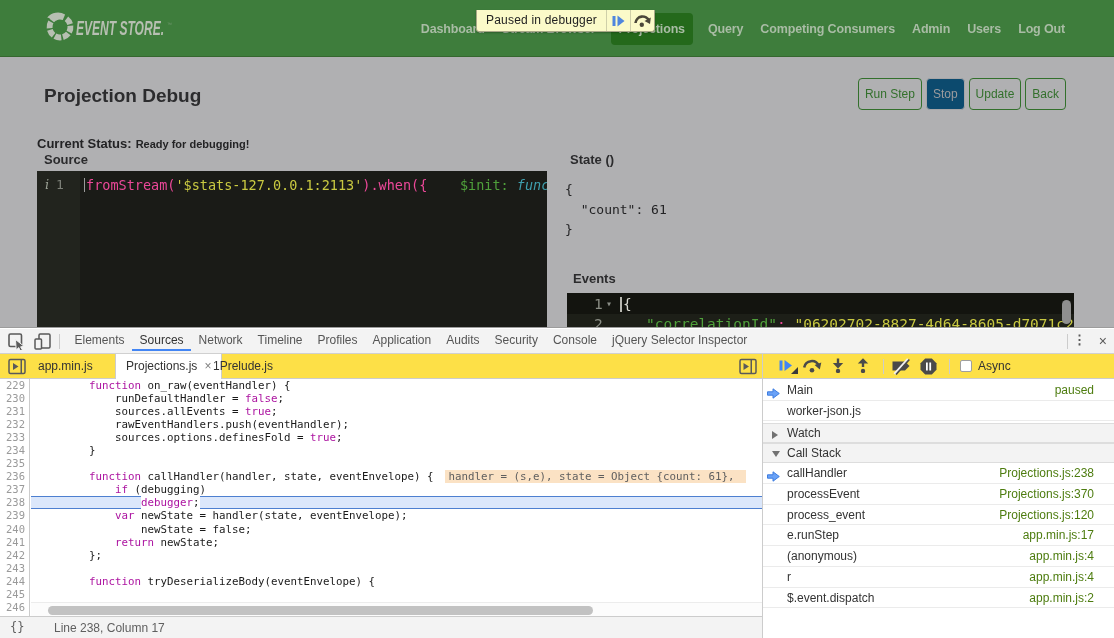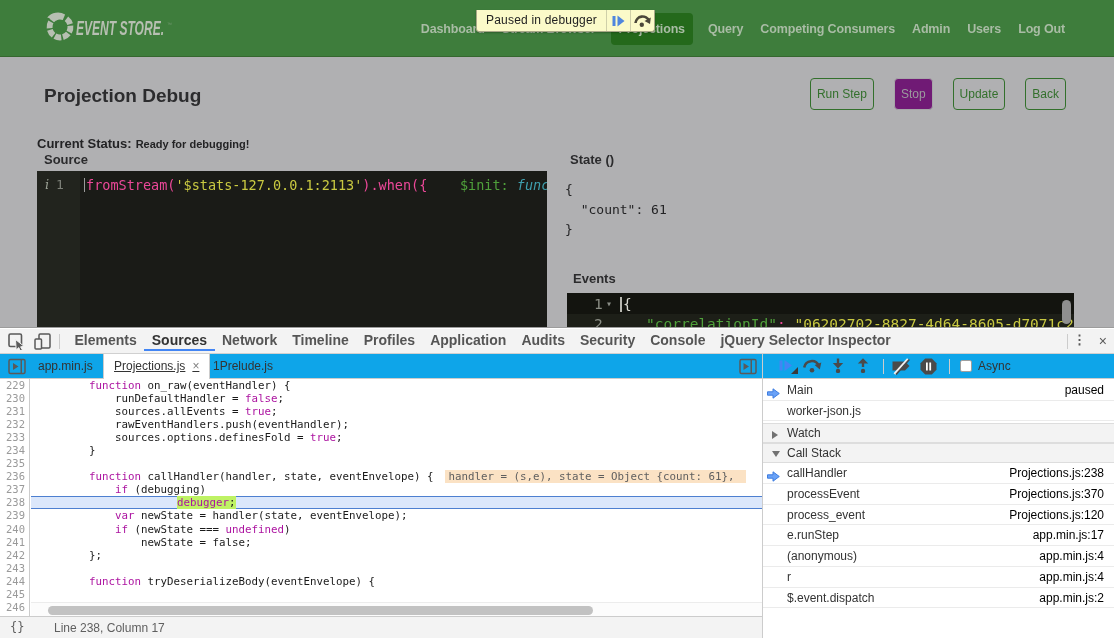--- a/index.html
+++ b/index.html
@@ -15,23 +15,23 @@
   .nav-item.active { background:#24691b; border-radius:4px; padding:9px 8px; margin:0 -2px; }
 
   
   #paused-banner { position:absolute; left:476px; top:10px; height:22px; display:flex; align-items:stretch; background:#fbfac9; border:1px solid #a8a887; border-top:none; border-radius:0 0 3px 3px; box-shadow:0 1px 2px rgba(0,0,0,.25); z-index:40; }
   #paused-banner .pb-label { padding:0 9px; font-size:12px; color:#222; line-height:21px; letter-spacing:0.2px; white-space:nowrap; }
   #paused-banner .pb-btn { width:24px; border-left:1px solid #cfcfa8; display:flex; align-items:center; justify-content:center; cursor:pointer; }
 
   
   #content { position:absolute; left:0; top:58px; width:1114px; height:269px; background:#b0b0b2; overflow:hidden; }
   #page-title { position:absolute; left:44px; top:27px; font-size:19px; font-weight:bold; color:#2c2c2e; }
-  #action-buttons { position:absolute; right:48px; top:20px; display:flex; gap:20px; }
+  #action-buttons { position:absolute; right:48px; top:20px; display:flex; gap:4px; }
   .btn { height:32px; border:1px solid #33702c; border-radius:4px; background:transparent; color:#33702c; font-size:12px; font-family:"Liberation Sans",sans-serif; padding:0 6px; cursor:pointer; }
-  .btn.disabled { border-color:#a6a6a8; color:#9b9b9d; background:#701a75; cursor:default; }
+  .btn.disabled { border-color:#a6a6a8; color:#9b9b9d; background:#0c4a6e; cursor:default; }
   #status-line { position:absolute; left:37px; top:76px; color:#232325; }
   #status-label { font-size:13px; font-weight:bold; }
   #status-value { font-size:11px; font-weight:bold; margin-left:4px; }
   .section-label { font-size:13px; font-weight:bold; color:#2b2b2d; }
 
   
   #source-label { position:absolute; left:44px; top:94px; }
   #source-editor { position:absolute; left:37px; top:113px; width:510px; height:156px; background:#1a1b17; overflow:hidden; font-family:"DejaVu Sans Mono","Liberation Mono",monospace; font-size:13.5px; }
   #source-gutter { position:absolute; left:0; top:0; width:43px; height:100%; color:#8a8d86; background:#22241e; }
   #source-gutter .gmark { position:absolute; left:8px; top:6px; font-style:italic; font-family:"DejaVu Serif",serif; font-size:13px; color:#9aa094; }
@@ -58,67 +58,67 @@
   #ev-line2-band { position:absolute; left:0; top:21px; width:100%; height:13px; background:#1d1f18; }
   #ev-cursor { position:absolute; left:53px; top:4px; width:1.5px; height:15px; background:#b8b8b0; }
   #ev-code2 { left:79px; top:23px; }
   #ev-scroll { position:absolute; right:3px; top:7px; width:9px; height:24px; border-radius:5px; background:#8f8f8f; }
 
   
   #devtools { position:absolute; left:0; top:327px; width:1114px; height:311px; background:#fff; border-top:1px solid #9c9c9c; font-family:"Liberation Sans",sans-serif; }
   #dt-toolbar { position:absolute; left:0; top:1px; width:1114px; height:25px; background:#f3f3f3; border-bottom:1px solid #d0d0d0; }
   .dt-icon { position:absolute; top:4px; width:18px; height:17px; cursor:pointer; }
   #dt-tabs { position:absolute; left:67px; top:0; height:23px; display:flex; }
-  .dt-tab { padding:0 7.5px; font-size:14px; color:#555; line-height:23px; height:22px; position:relative; cursor:pointer; white-space:nowrap;font-weight:bold; }
+  .dt-tab { padding:0 7.5px; font-size:12px; color:#555; line-height:23px; height:22px; position:relative; cursor:pointer; white-space:nowrap; }
   .dt-tab.active { color:#333; }
   .dt-tab.active::after { content:""; position:absolute; left:0; right:0; bottom:0; height:2px; background:#4285f4; }
   #dt-menu-sep { position:absolute; right:46px; top:5px; width:1px; height:15px; background:#ccc; }
   #dt-menu { position:absolute; right:28px; top:3px; font-size:13px; color:#5a5a5a; cursor:pointer; font-weight:bold; letter-spacing:0; }
   #dt-close { position:absolute; right:7px; top:4px; font-size:14px; color:#5a5a5a; cursor:pointer; }
 
-  #dt-row2 { position:absolute; left:0; top:26px; width:1114px; height:25px; background:#0ea5e9; }
+  #dt-row2 { position:absolute; left:0; top:26px; width:1114px; height:25px; background:#fde047; }
   #dt-row2-left { position:absolute; left:0; top:0; width:762px; height:25px; border-bottom:1px solid #ccc; }
   #dt-row2-right { position:absolute; left:762px; top:0; width:352px; height:25px; border-left:1px solid #ccc; border-bottom:1px solid #ccc; }
   .ftab { position:absolute; top:0; height:25px; line-height:25px; font-size:12px; color:#333; padding:0 10px; cursor:pointer; white-space:nowrap; }
   .ftab.active { background:#fff; border-left:1px solid #ccc; border-right:1px solid #ccc; height:26px; }
   .ftab .tclose { color:#808080; margin-left:7px; font-size:12px; }
 
   #dbg-controls { position:absolute; left:0; top:0; width:352px; height:25px; }
   .dbg-btn { position:absolute; top:4px; cursor:pointer; }
   .dbg-sep { position:absolute; top:5px; width:1px; height:15px; background:#ccc; }
   #async-box { position:absolute; left:197px; top:6px; width:12px; height:12px; background:#fff; border:1px solid #9f9f9f; border-radius:2px; cursor:pointer; }
   #async-label { position:absolute; left:215px; top:0; line-height:25px; font-size:12px; color:#333; }
 
   
   #dt-code { position:absolute; left:0; top:51px; width:762px; height:264px; background:#fff; overflow:hidden; }
   #dt-gutter { position:absolute; left:0; top:0; width:30px; height:238px; background:#fff; border-right:1px solid #ccc; }
   .gln { height:13.05px; line-height:13.05px; font-family:"DejaVu Sans Mono","Liberation Mono",monospace; font-size:10.5px; color:#9a9a9a; text-align:right; padding-right:4px; }
   #dt-lines { position:absolute; left:31px; top:0; width:731px; height:238px; }
   .cl { height:13.05px; line-height:13.05px; font-family:"DejaVu Sans Mono","Liberation Mono",monospace; font-size:10.8px; color:#1a1a1a; white-space:pre; padding-left:6px; }
   .cl .kw { color:#ac13a0; }
   .cl.exec { background:#dbe7fb; border-top:1px solid #4d7fd0; border-bottom:1px solid #4d7fd0; height:13.05px; line-height:11.05px; }
-  .cl .tok { background:#bef264;margin-left:36px; }
+  .cl .tok { background:#ffffff; }
   .cl .annot { background:#fbe2c4; color:#5f5f5f; padding:0 11px 0 4px; margin-left:11px; }
   #dt-hscroll-track { position:absolute; left:31px; top:223px; width:731px; height:15px; background:#fcfcfc; border-top:1px solid #ececec; }
   #dt-hscroll-thumb { position:absolute; left:17px; top:3px; width:545px; height:9px; border-radius:5px; background:#c2c2c2; }
 
   
   #dt-statusbar { position:absolute; left:0; top:288px; width:762px; height:23px; background:#f3f3f3; border-top:1px solid #ccc; }
   #sb-braces { position:absolute; left:10px; top:3px; font-size:12px; color:#5f5f5f; font-family:"DejaVu Sans Mono","Liberation Mono",monospace; cursor:pointer; }
   #sb-pos { position:absolute; left:54px; top:0; line-height:23px; font-size:12px; color:#5f5f5f; }
 
   
   #dt-sidebar { position:absolute; left:762px; top:51px; width:352px; height:260px; background:#fff; border-left:1px solid #ccc; overflow:hidden; }
   .sb-section-header { height:20px; background:#f3f3f3; border-top:1px solid #ddd; border-bottom:1px solid #ddd; line-height:18px; font-size:12px; color:#333; padding-left:24px; position:relative; cursor:pointer; }
   .sb-section-header .tri { position:absolute; left:9px; top:7px; width:0; height:0; }
   .tri.down { border-left:4.5px solid transparent; border-right:4.5px solid transparent; border-top:6px solid #727272; }
   .tri.right { border-top:4.5px solid transparent; border-bottom:4.5px solid transparent; border-left:6px solid #727272; }
   .sb-row + .sb-section-header { margin-top:2px; }
   .sb-row { height:20.7px; line-height:20.7px; font-size:12px; color:#333; position:relative; border-bottom:1px solid #ebebeb; padding-left:24px; cursor:pointer; }
-  .sb-row .right-info { position:absolute; right:10px; top:0; color:#000000; }
+  .sb-row .right-info { position:absolute; right:20px; top:0; color:#4d7c0f; }
   .sb-row .exec-arrow { position:absolute; left:4px; top:4.5px; }
 </style>
 </head>
 <body>
 
 <div id="es-header">
   <div id="logo">
     <svg width="30" height="32" viewBox="0 0 30 32">
       <path d="M22.2 4.4 A13.4 13.4 0 0 1 26.9 11.3 L21.3 12.9 A7.6 7.6 0 0 0 18.7 9.0 Z" fill="#b7bfb2"></path>
       <path d="M27.3 13.4 A13.4 13.4 0 0 1 25.7 21.5 L20.6 18.7 A7.6 7.6 0 0 0 21.5 14.1 Z" fill="#b7bfb2"></path>
@@ -238,21 +238,21 @@
     <div id="dt-row2-left">
       <div class="dt-icon" style="left:8px;top:4px;">
         <svg width="18" height="17" viewBox="0 0 18 17">
           <rect x="1" y="1.5" width="16" height="14" rx="1.5" fill="none" stroke="#5a5a5a" stroke-width="1.5"></rect>
           <path d="M5 5 L10.5 8.5 L5 12 Z" fill="#5a5a5a"></path>
           <rect x="12.5" y="1.5" width="1.5" height="14" fill="#5a5a5a"></rect>
         </svg>
       </div>
       <div id="file-tabs">
           <div class="ftab" style="left: 28px;"><span>app.min.js</span></div>
-          <div class="ftab active" style="left: 103px; text-decoration: underline;"><span>Projections.js</span><span class="tclose">×</span></div>
+          <div class="ftab active" style="left: 115px;"><span>Projections.js</span><span class="tclose">×</span></div>
           <div class="ftab" style="left: 203px; text-align: center;"><span>1Prelude.js</span></div>
         </div>
       <div class="dt-icon" style="left:739px;top:4px;">
         <svg width="18" height="17" viewBox="0 0 18 17">
           <rect x="1" y="1.5" width="16" height="14" rx="1.5" fill="none" stroke="#5a5a5a" stroke-width="1.5"></rect>
           <path d="M4.5 5 L10 8.5 L4.5 12 Z" fill="#5a5a5a"></path>
           <rect x="11.5" y="1.5" width="1.5" height="14" fill="#5a5a5a"></rect>
         </svg>
       </div>
     </div>
@@ -336,22 +336,22 @@
         <div class="cl"><span>            runDefaultHandler = </span><span class="kw">false</span><span>;</span></div>
         <div class="cl"><span>            sources.allEvents = </span><span class="kw">true</span><span>;</span></div>
         <div class="cl"><span>            rawEventHandlers.push(eventHandler);</span></div>
         <div class="cl"><span>            sources.options.definesFold = </span><span class="kw">true</span><span>;</span></div>
         <div class="cl"><span>        }</span></div>
         <div class="cl"></div>
         <div class="cl"><span>        </span><span class="kw">function</span><span> callHandler(handler, state, eventEnvelope) {</span><span class="annot">handler = (s,e), state = Object {count: 61},</span></div>
         <div class="cl"><span>            </span><span class="kw">if</span><span> (debugging)</span></div>
         <div class="cl exec"><span>                </span><span class="tok"><span class="kw">debugger</span><span>;</span></span></div>
         <div class="cl"><span>            </span><span class="kw">var</span><span> newState = handler(state, eventEnvelope);</span></div>
-        <div class="cl"><span>            </span><span class="kw">if</span><span> (newState === </span><span class="kw">undefined</span><span>)</span></div>
         <div class="cl"><span>                newState = false;</span></div>
+        <div class="cl"><span>            </span><span class="kw">return</span><span> newState;</span></div>
         <div class="cl"><span>        };</span></div>
         <div class="cl"></div>
         <div class="cl"><span>        </span><span class="kw">function</span><span> tryDeserializeBody(eventEnvelope) {</span></div>
         <div class="cl"></div>
       </div>
     <div id="dt-hscroll-track">
       <div id="dt-hscroll-thumb"></div>
     </div>
   </div>
 

